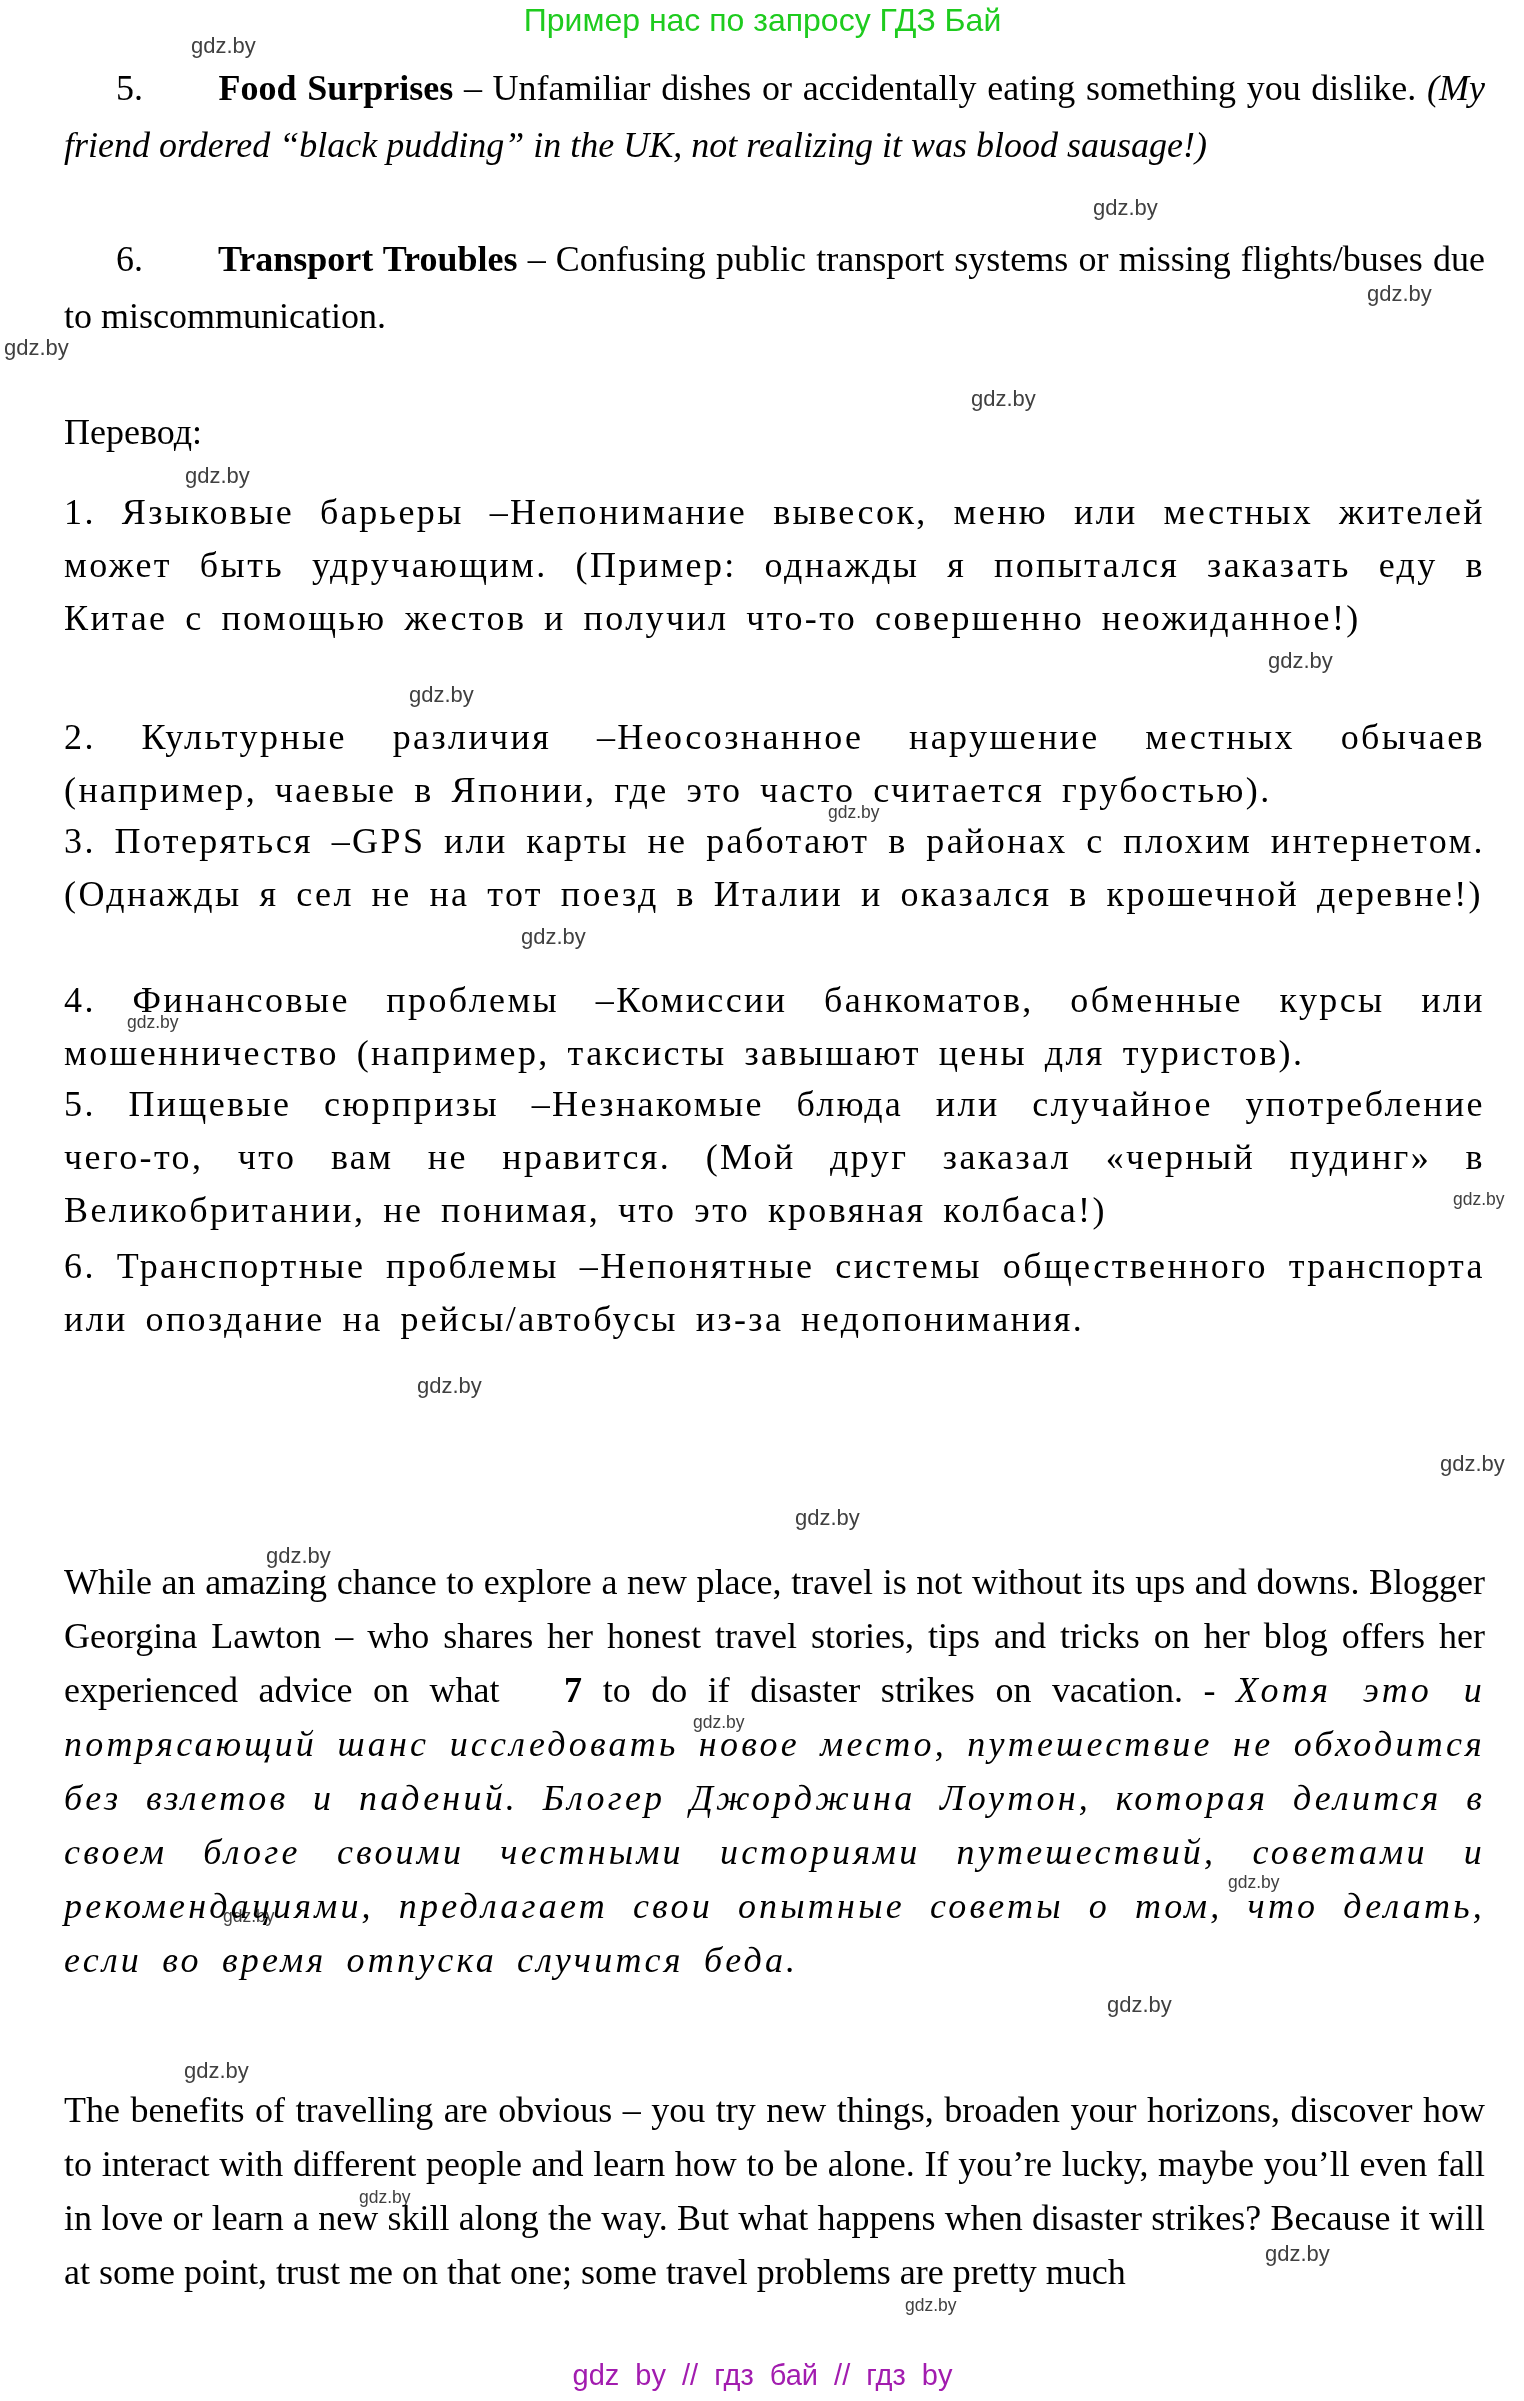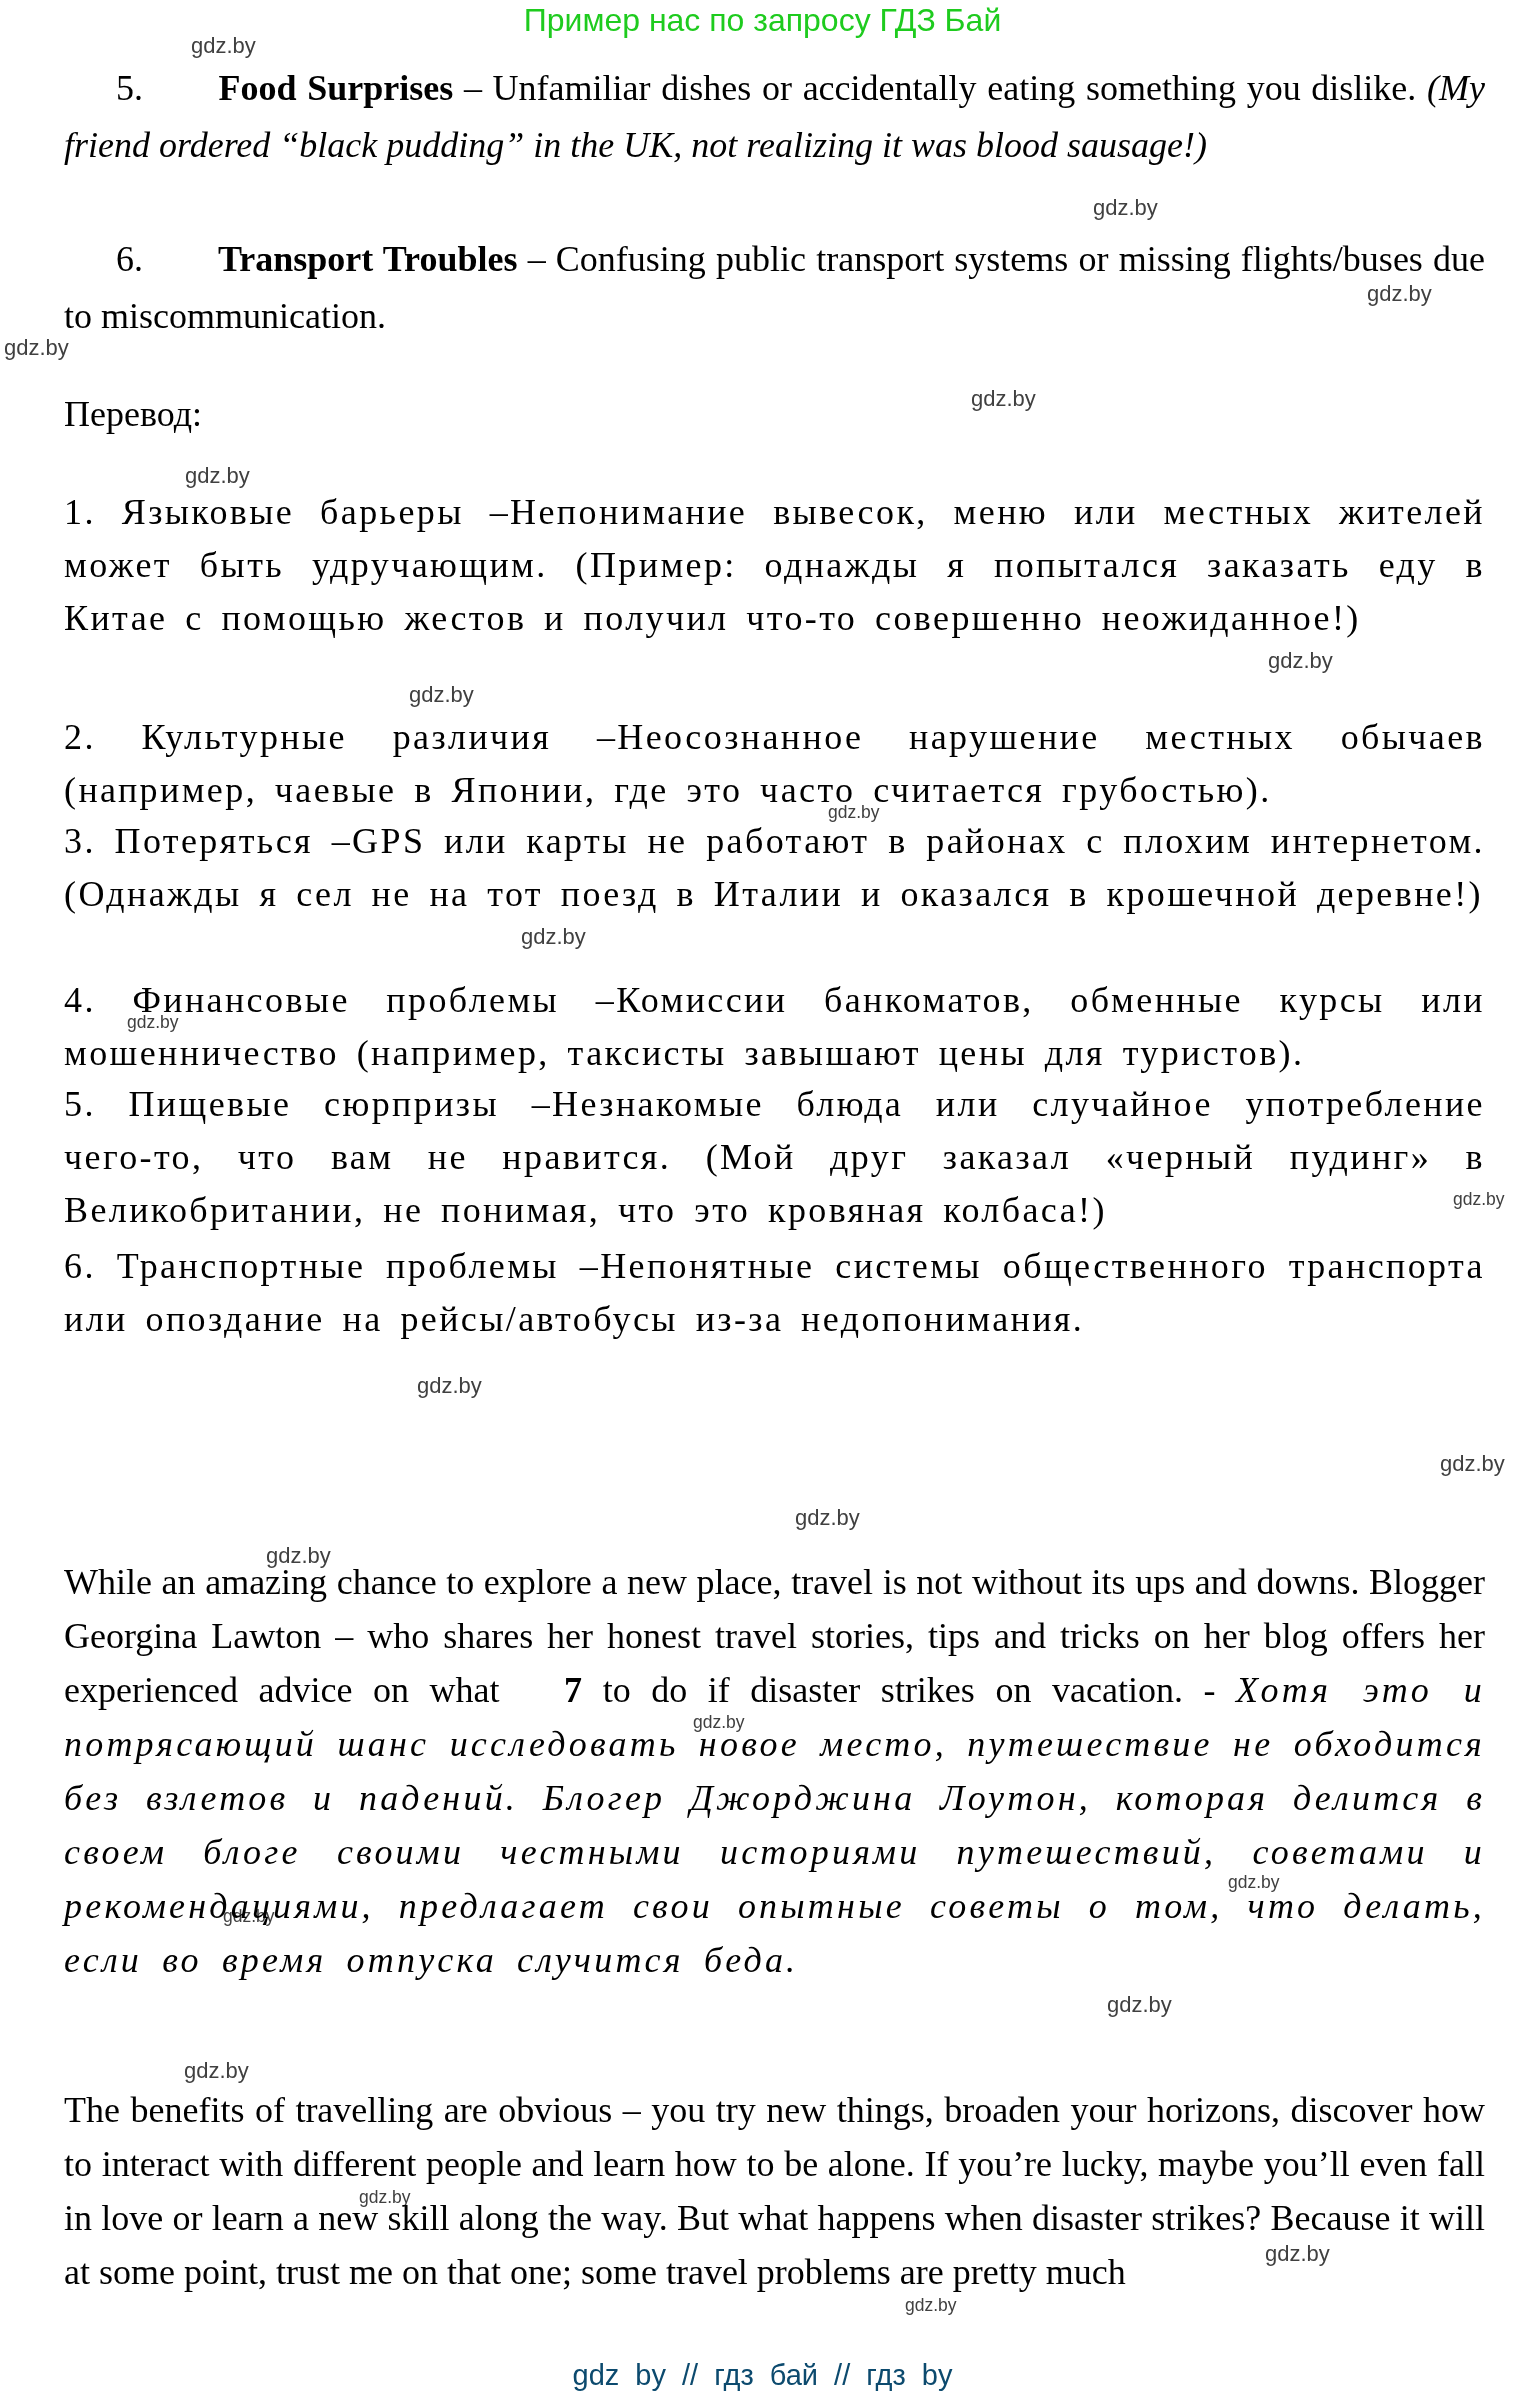--- a/index.html
+++ b/index.html
@@ -30,40 +30,40 @@
     text-align: justify;
     line-height: 53px;
   }
   .en-item { line-height: 57px; text-indent: 52px; }
   .en-item .num { margin-right: 20.7px; }
   .ru-item, .task-b { letter-spacing: 2.4px; word-spacing: 6.4px; }
   .article { line-height: 54px; }
   .article .italic { letter-spacing: 3.2px; word-spacing: 8px; }
   .bold { font-weight: bold; margin-left: 44px; }
   .italic { font-style: italic; }
-  .heading { text-align: left; }
+  .heading { text-align: left; margin-top: 18px; }
   .wm {
     position: absolute;
     font-family: "Liberation Sans", sans-serif;
     font-size: 22px;
     line-height: 1;
     color: #404040;
     white-space: nowrap;
   }
   .wm-sm { font-size: 17.5px; }
   .footer {
     position: absolute;
     top: 2359px;
     left: 0;
     width: 100%;
     text-align: center;
     font-family: "Liberation Sans", sans-serif;
     font-size: 29px;
     word-spacing: 8px;
-    color: #0c4a6e;
+    color: #a21caf;
   }
 </style>
 </head>
 <body>
 
 <div class="page">
 
   <div class="promo-header">Пример нас по запросу ГДЗ Бай</div>
 
   <div class="wm" style="left:191px;top:35px">gdz.by</div>

